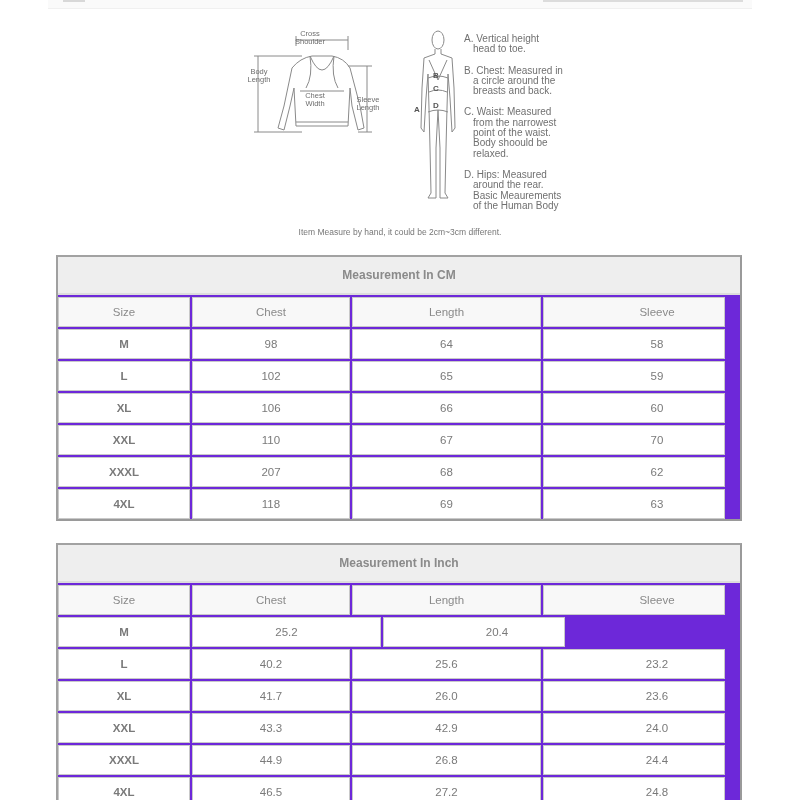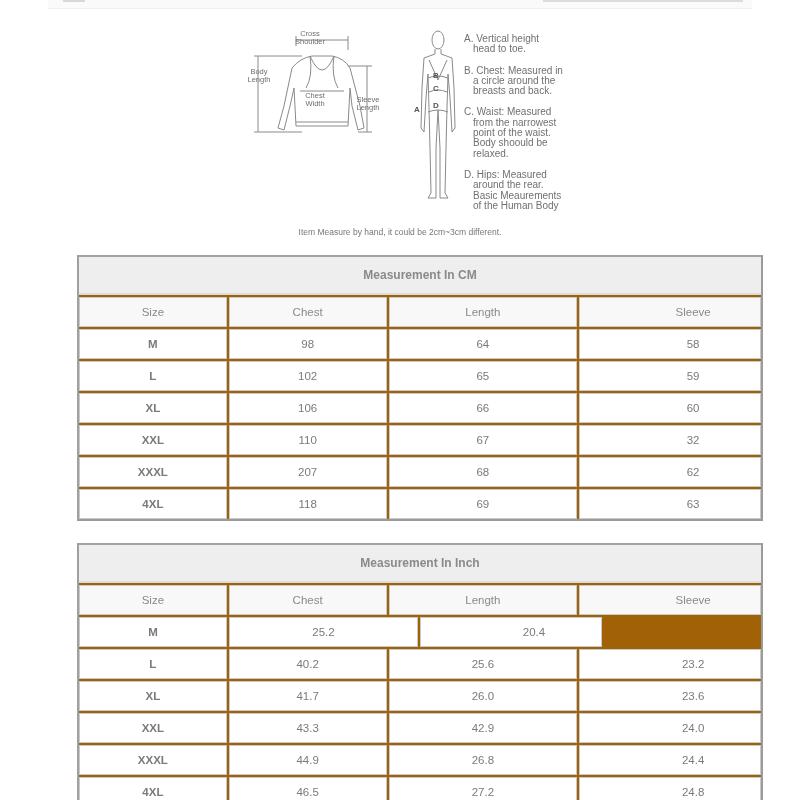--- a/index.html
+++ b/index.html
@@ -17,38 +17,38 @@
   .diagram { position:absolute; left:240px; top:26px; width:330px; height:190px; }
   .diagram svg { position:absolute; left:0; top:0; overflow:visible; }
   .lbl { position:absolute; font-size:7.5px; line-height:8px; color:#6e6e6e; text-align:center; }
   .legend { position:absolute; left:224px; top:8px; width:100px; font-size:10px; line-height:10.3px; color:#707070; }
   .legend .item { margin-bottom:11px; padding-left:9px; text-indent:-9px; }
   .letter { position:absolute; font-size:8px; font-weight:bold; color:#555; }
 
   .note { position:absolute; left:0; width:800px; top:227px; text-align:center; font-size:8.5px; color:#777; }
 
   .size-table {
-    position:absolute; left:77px; width:682px;
+    position:absolute; left:56px; width:682px;
     border:2px solid #9a9a9a; border-top-color:#a2a2a2; border-left-color:#a0a0a0;
-    background:#a16207;
+    background:#6d28d9;
   }
   .size-table .title {
     height:36px; line-height:36px; text-align:center; background:#eeeeee;
     font-size:12px; font-weight:bold; color:#8a8a8a; border-bottom:2px solid #dcdcdc;
   }
   .size-table .row { display:flex; height:30px; margin-top:2px; }
   .size-table .cell {
     background:#fff; border:1px solid #c9c9c9; box-sizing:border-box;
     display:flex; align-items:center; justify-content:center; font-size:11.5px; color:#7a7a7a;
     margin-right:2px;
   }
   .size-table .cell:last-child { margin-right:0;padding-left:46px; }
   .size-table .hdr .cell { background:#f8f8f8; font-size:11.5px; color:#8a8a8a; }
   .size-table .cell.size { font-weight:bold; color:#7a7a7a; }
-  .c0 { width:148px; } .c1 { width:158px; } .c2 { width:189px; } .c3 { width:182px; }
+  .c0 { width:132px; } .c1 { width:158px; } .c2 { width:189px; } .c3 { width:182px; }
 </style>
 </head>
 <body>
 
 <div class="top-strip">
   <div class="tab-left"></div>
   <div class="bar-right"></div>
 </div>
 
 <div class="diagram">
@@ -124,21 +124,21 @@
   <div class="row">
     <div class="cell c0 size">XL</div>
     <div class="cell c1">106</div>
     <div class="cell c2">66</div>
     <div class="cell c3">60</div>
   </div>
   <div class="row">
     <div class="cell c0 size">XXL</div>
     <div class="cell c1">110</div>
     <div class="cell c2">67</div>
-    <div class="cell c3">32</div>
+    <div class="cell c3">70</div>
   </div>
   <div class="row">
     <div class="cell c0 size">XXXL</div>
     <div class="cell c1">207</div>
     <div class="cell c2">68</div>
     <div class="cell c3">62</div>
   </div>
   <div class="row">
     <div class="cell c0 size">4XL</div>
     <div class="cell c1">118</div>

